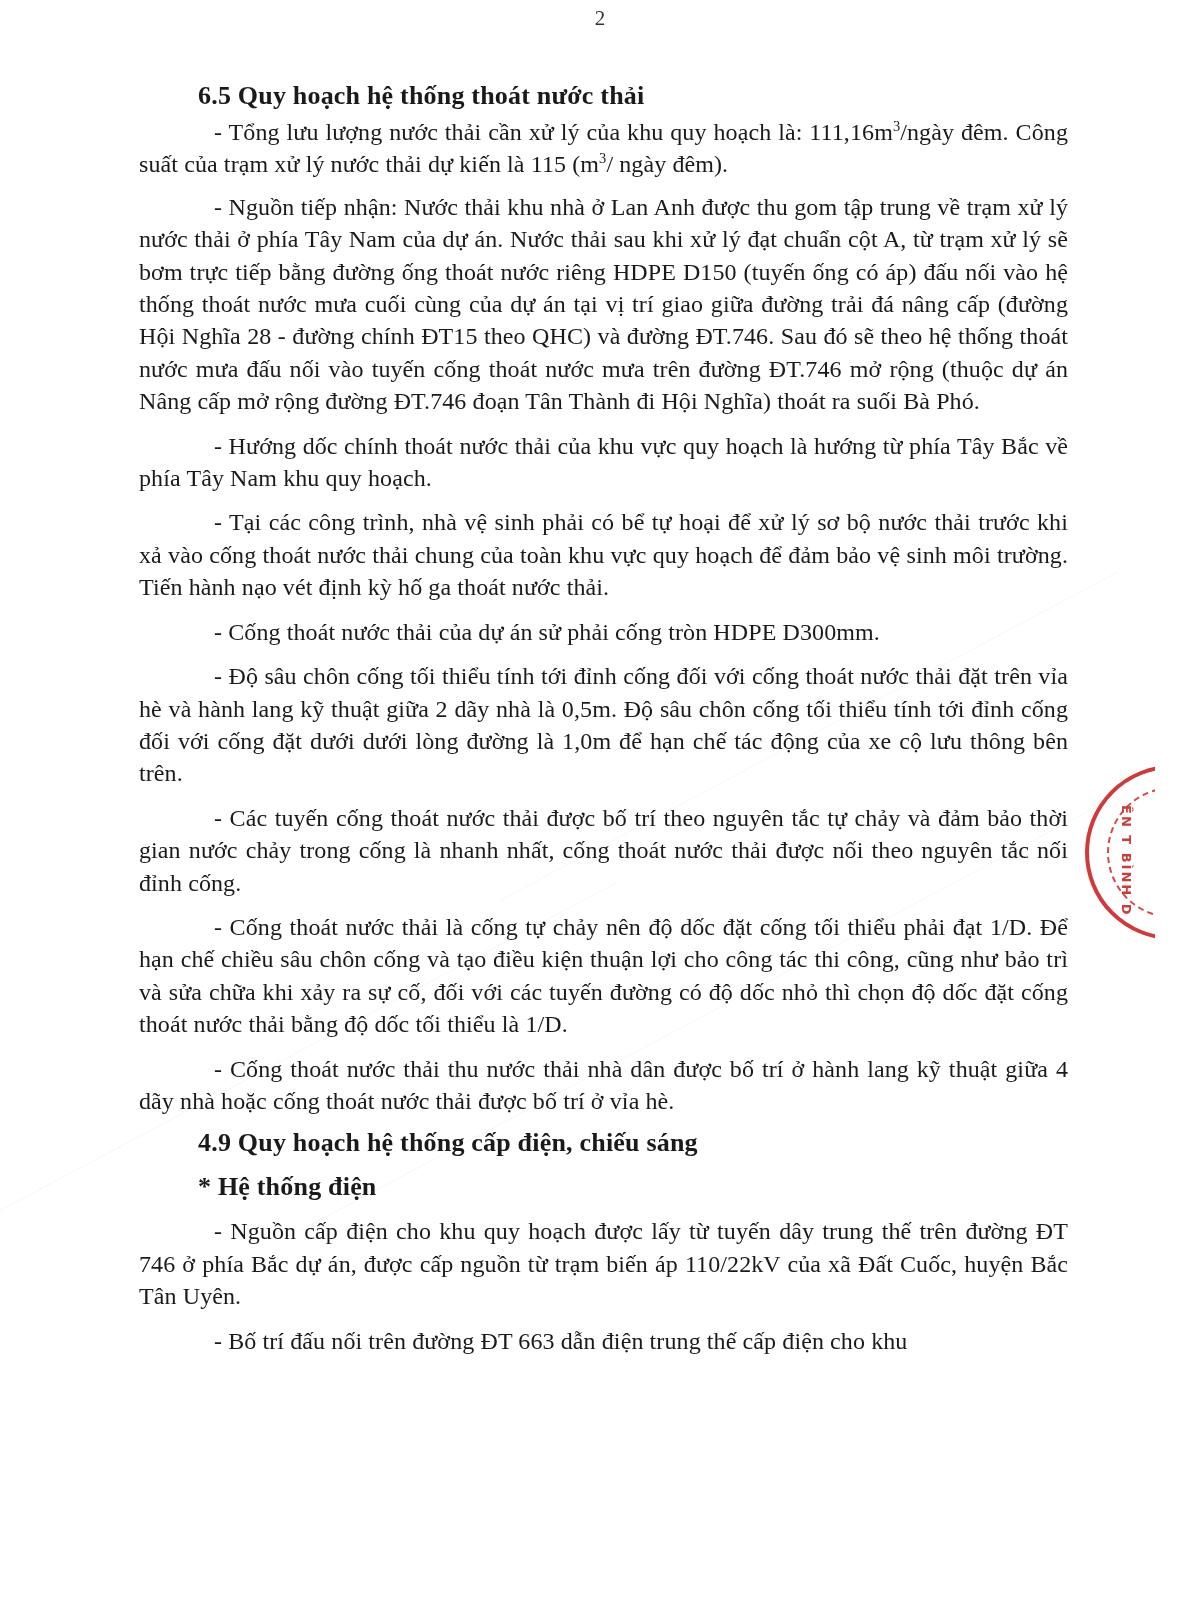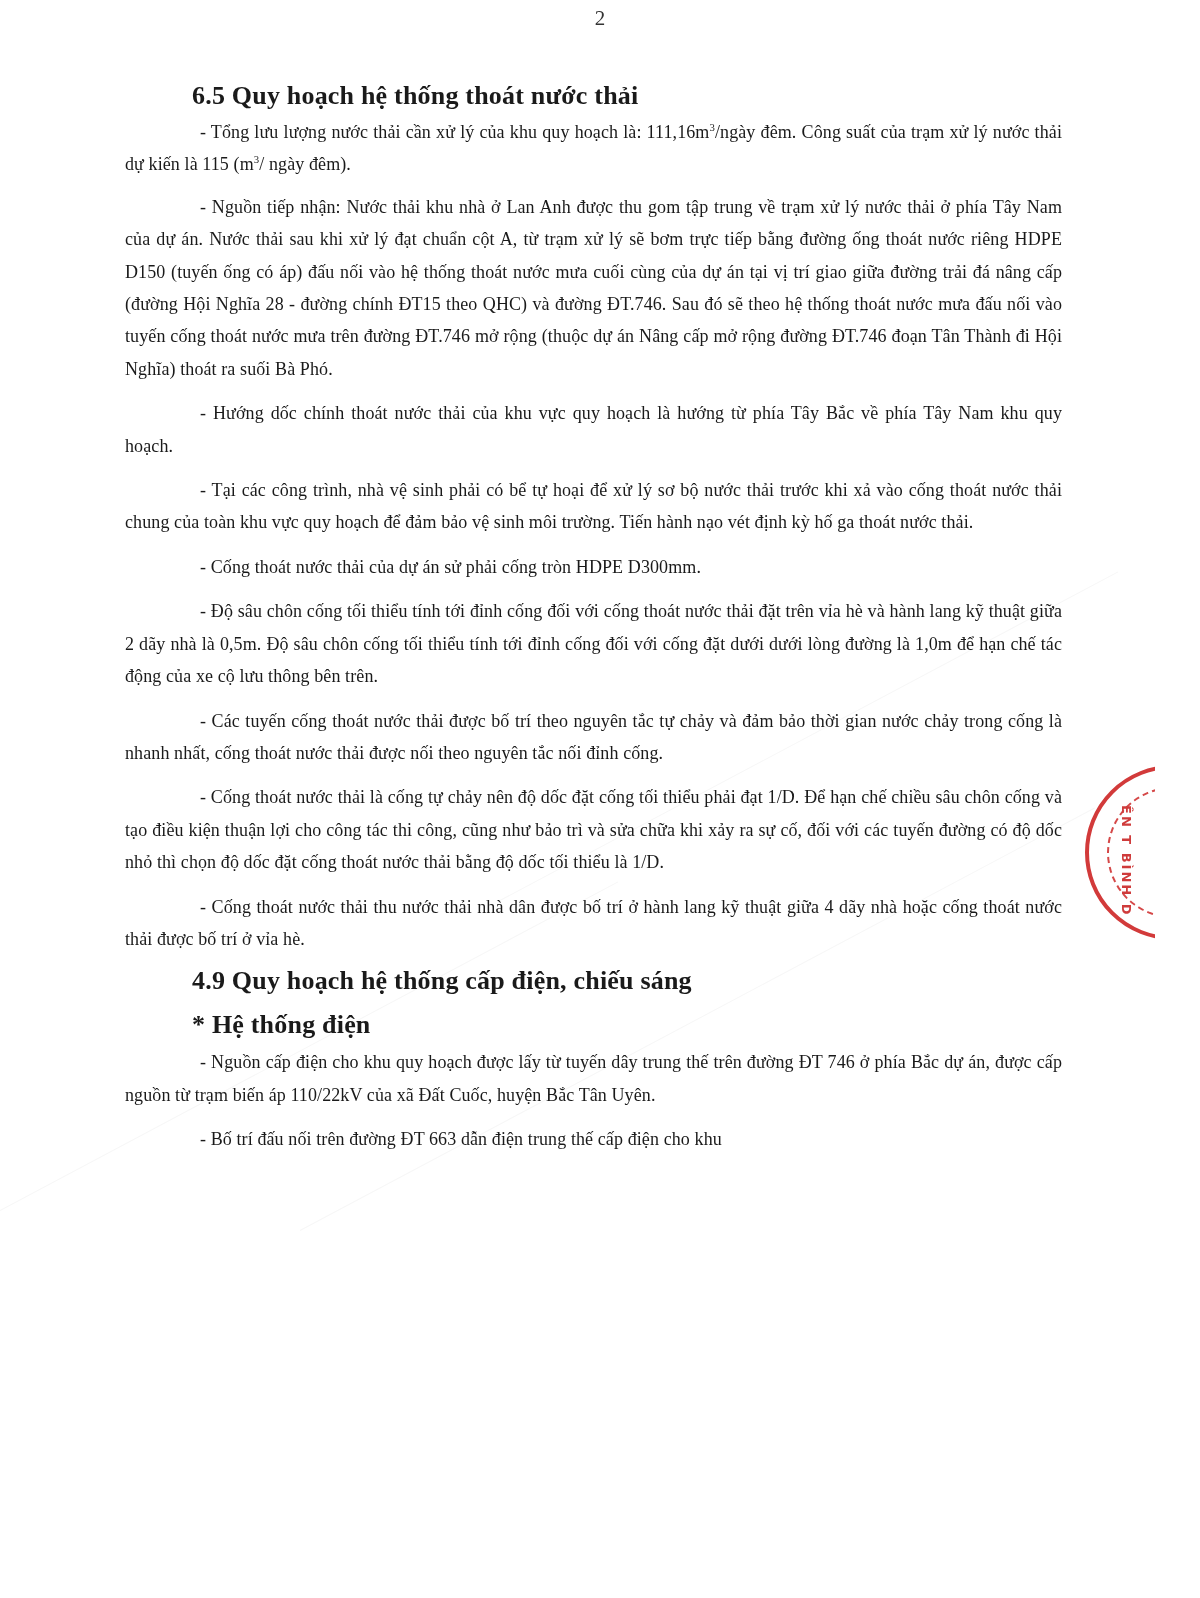--- a/index.html
+++ b/index.html
@@ -19,44 +19,44 @@
       position: absolute;
       top: 6px;
       left: 0;
       width: 1200px;
       text-align: center;
       font-size: 21px;
       color: #333;
     }
     .content {
       position: absolute;
-      left: 117px;
+      left: 123px;
       top: 74px;
       width: 945px;
     }
     .heading {
       font-weight: bold;
       font-size: 26px;
       line-height: 32px;
       margin: 0;
       padding-left: 75px;
       letter-spacing: 0.2px;
     }
     .heading.h65 { margin-top: 6px; margin-bottom: 4px; }
     .para {
-      font-size: 18px;
+      font-size: 24px;
       line-height: 32.4px;
       text-align: justify;
       text-indent: 75px;
-      margin: 0 0 12px 8px;
+      margin: 0 0 12px 16px;
       letter-spacing: 0.1px;
     }
     .para.tight { margin-bottom: 10px; }
     .heading.h66 { margin-top: 4px; margin-bottom: 12px; }
-    .heading.sub { margin-top: 0; margin-bottom: 5px; }
+    .heading.sub { margin-top: 0; margin-bottom: 12px; }
     sup { font-size: 60%; line-height: 0; }
     .stamp {
       position: absolute;
       left: 1085px;
       top: 765px;
       width: 70px;
       height: 175px;
       overflow: hidden;
     }
     .stamp-ring {

